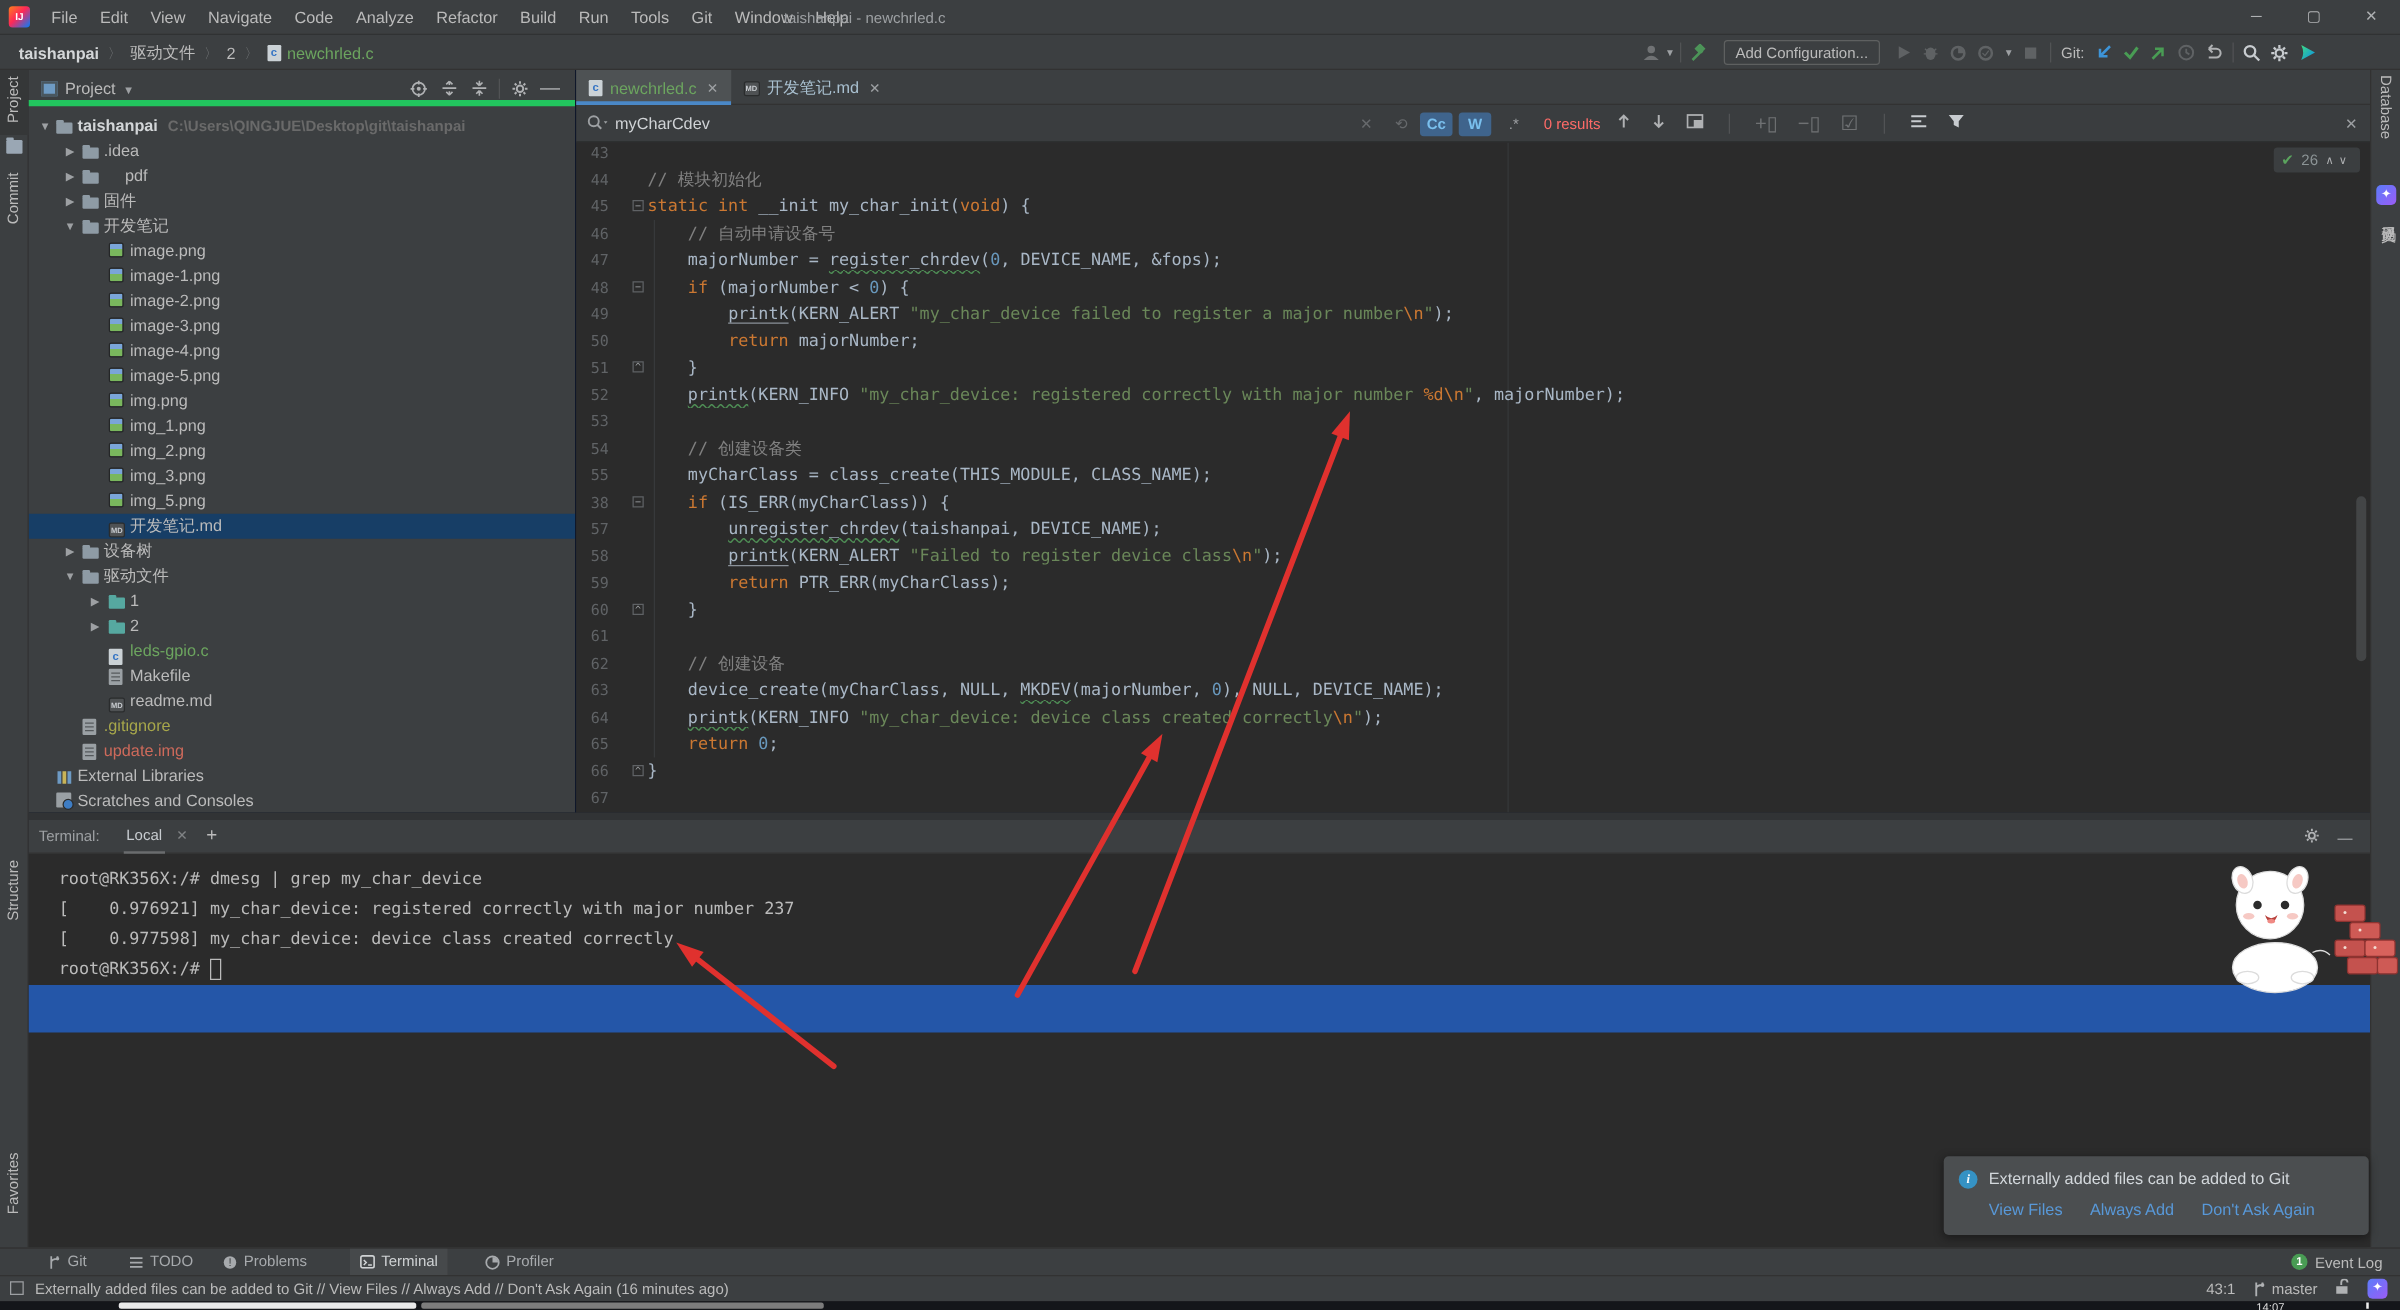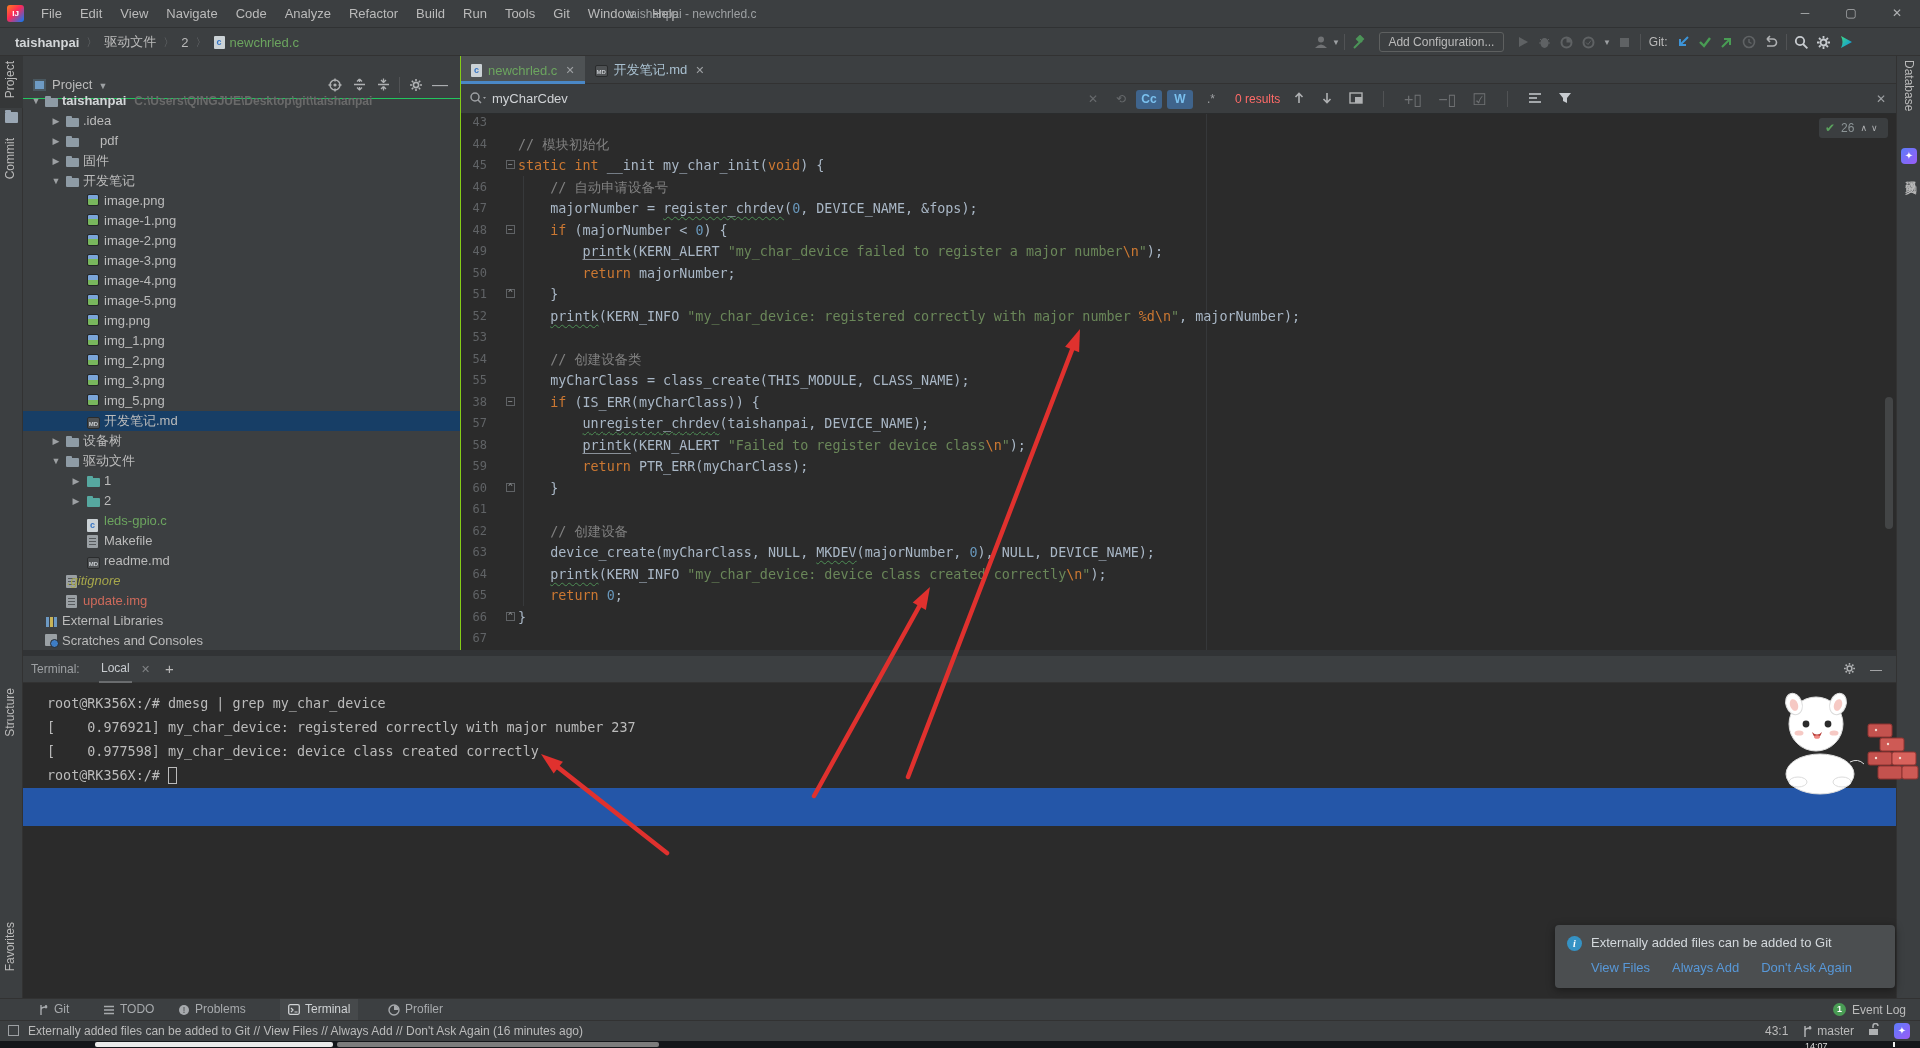--- a/index.html
+++ b/index.html
@@ -1,18 +1,18 @@
 <!DOCTYPE html>
 <html><head>
 <meta charset="utf-8">
 <style>
   * { margin:0; padding:0; box-sizing:border-box; }
   html,body { width:1920px; height:1048px; overflow:hidden; background:#2B2B2B;
     font-family:"Liberation Sans", sans-serif; }
-  .app { position:relative; width:1920px; height:848px; background:#84cc16; color:#BBBBBB; }
+  .app { position:relative; width:1920px; height:848px; background:#0f172a; color:#BBBBBB; }
 
   
   .menubar { position:absolute; left:0; top:0; width:1920px; height:28px; background:#3C3F41;
     border-bottom:1px solid #303233; display:flex; align-items:center; }
   .ij-logo { width:17px; height:17px; margin:0 8px 0 7px; border-radius:3px;
     background:linear-gradient(135deg,#FC801D,#FE2857 45%,#007EFF); color:#fff;
     font:bold 8px/17px "Liberation Sans",sans-serif; text-align:center; }
   .menu-item { padding:0 9px; font-size:13px; color:#BBBBBB; height:28px; line-height:28px; cursor:default; }
   .win-title { position:absolute; left:627px; top:0; line-height:28px; font-size:12px; color:#9DA0A3; }
   .win-controls { position:absolute; right:0; top:0; height:28px; display:flex; }
@@ -45,21 +45,21 @@
   .mini-folder { position:absolute; left:5px; top:56px; width:13px; height:11px; background:#9AA7B4;
     border-radius:1px; }
   .mini-folder::before { content:''; position:absolute; top:-2px; left:0; width:6px; height:2px;
     background:#9AA7B4; border-radius:1px 1px 0 0; }
   .ty-icon { width:16px; height:16px; border-radius:4px;
     background:linear-gradient(135deg,#5B7CFA,#9B5CF6); color:#fff; font-size:10px; line-height:16px;
     text-align:center; position:absolute; left:4px; }
 
   
   .project-panel { position:absolute; left:23px; top:56px; width:437px; height:594px; background:#3C3F41; }
-  .pp-header { position:absolute; left:0; top:14px; width:100%; height:29px; border-bottom:1px solid #22c55e; }
+  .pp-header { position:absolute; left:0; top:0; width:100%; height:29px; border-bottom:5px solid #22c55e; }
   .pp-title { position:absolute; left:10px; top:0; line-height:29px; font-size:13px; color:#BBBBBB; }
   .pp-title .ic-win { display:inline-block; width:13px; height:12px; background:#6E9BC4; border:2px solid #49575F;
     vertical-align:-2px; margin-right:6px; }
   .pp-caret { color:#9DA0A3; font-size:9px; margin-left:6px; }
   .pp-icons { position:absolute; right:8px; top:0; height:29px; display:flex; align-items:center; }
   .pp-icons .ticon { width:24px; }
   .tree { position:absolute; left:0; top:30px; width:100%; height:563px; overflow:hidden; }
   .trow { position:absolute; left:0; width:100%; height:20px; font-size:13px; line-height:20px; color:#BBBBBB;
     white-space:nowrap; }
   .trow.sel { background:#173E66; }
@@ -397,21 +397,21 @@
         <div class="trow" style="top: 285px;"><span class="ic ic-img tic" style="left: 64px;"></span><span class="tlabel " style="left: 81px;">img_3.png</span></div>
         <div class="trow" style="top: 305px;"><span class="ic ic-img tic" style="left: 64px;"></span><span class="tlabel " style="left: 81px;">img_5.png</span></div>
         <div class="trow sel" style="top: 325px;"><span class="ic ic-md tic" style="left: 64px;">MD</span><span class="tlabel " style="left: 81px;">开发笔记.md</span></div>
         <div class="trow" style="top: 345px;"><span class="tchev" style="left: 27px;">▶</span><span class="ic ic-folder tic" style="left: 43px;"></span><span class="tlabel " style="left: 60px;">设备树</span></div>
         <div class="trow" style="top: 365px;"><span class="tchev" style="left: 27px;">▼</span><span class="ic ic-folder tic" style="left: 43px;"></span><span class="tlabel " style="left: 60px;">驱动文件</span></div>
         <div class="trow" style="top: 385px;"><span class="tchev" style="left: 47px;">▶</span><span class="ic ic-folder teal tic" style="left: 64px;"></span><span class="tlabel " style="left: 81px;">1</span></div>
         <div class="trow" style="top: 405px;"><span class="tchev" style="left: 47px;">▶</span><span class="ic ic-folder teal tic" style="left: 64px;"></span><span class="tlabel " style="left: 81px;">2</span></div>
         <div class="trow" style="top: 425px;"><span class="ic ic-c tic" style="left: 64px;">c</span><span class="tlabel c-green" style="left: 81px;">leds-gpio.c</span></div>
         <div class="trow" style="top: 445px;"><span class="ic ic-file tic" style="left: 64px;"></span><span class="tlabel " style="left: 81px;">Makefile</span></div>
         <div class="trow" style="top: 465px;"><span class="ic ic-md tic" style="left: 64px;">MD</span><span class="tlabel " style="left: 81px;">readme.md</span></div>
-        <div class="trow" style="top: 485px;"><span class="ic ic-file tic" style="left: 43px;"></span><span class="tlabel c-olive" style="left: 44px; font-style: italic;">.gitignore</span></div>
+        <div class="trow" style="top: 485px;"><span class="ic ic-file tic" style="left: 43px;"></span><span class="tlabel c-olive" style="left: 60px;">.gitignore</span></div>
         <div class="trow" style="top: 505px;"><span class="ic ic-file tic" style="left: 43px;"></span><span class="tlabel c-red" style="left: 60px;">update.img</span></div>
         <div class="trow" style="top: 525px;"><span class="ic ic-lib tic" style="left: 22px;"></span><span class="tlabel " style="left: 39px;">External Libraries</span></div>
         <div class="trow" style="top: 545px;"><span class="ic ic-scratch tic" style="left: 22px;"></span><span class="tlabel " style="left: 39px;">Scratches and Consoles</span></div>
       </div>
   </div>
 
   <div class="editor">
     <div class="tabbar" id="tabbar">
         <div class="tab active">
           <span class="ic ic-c">c</span>

